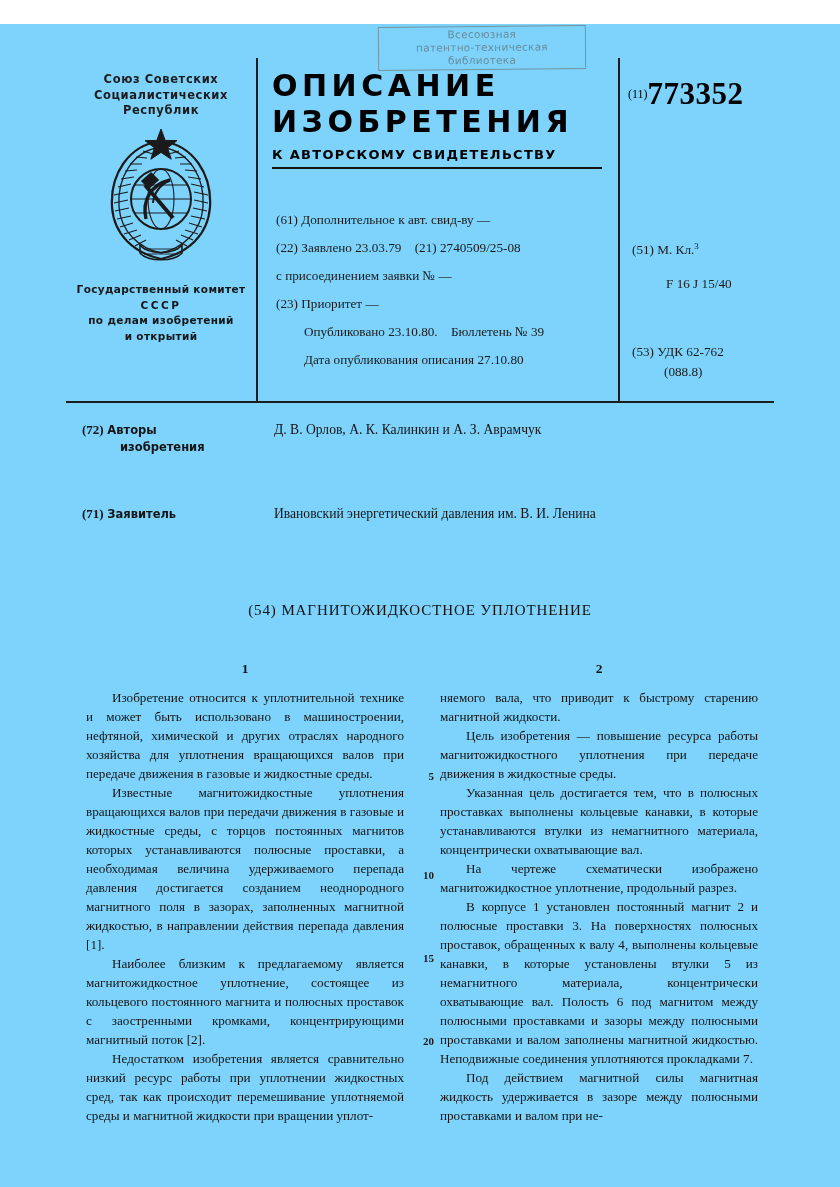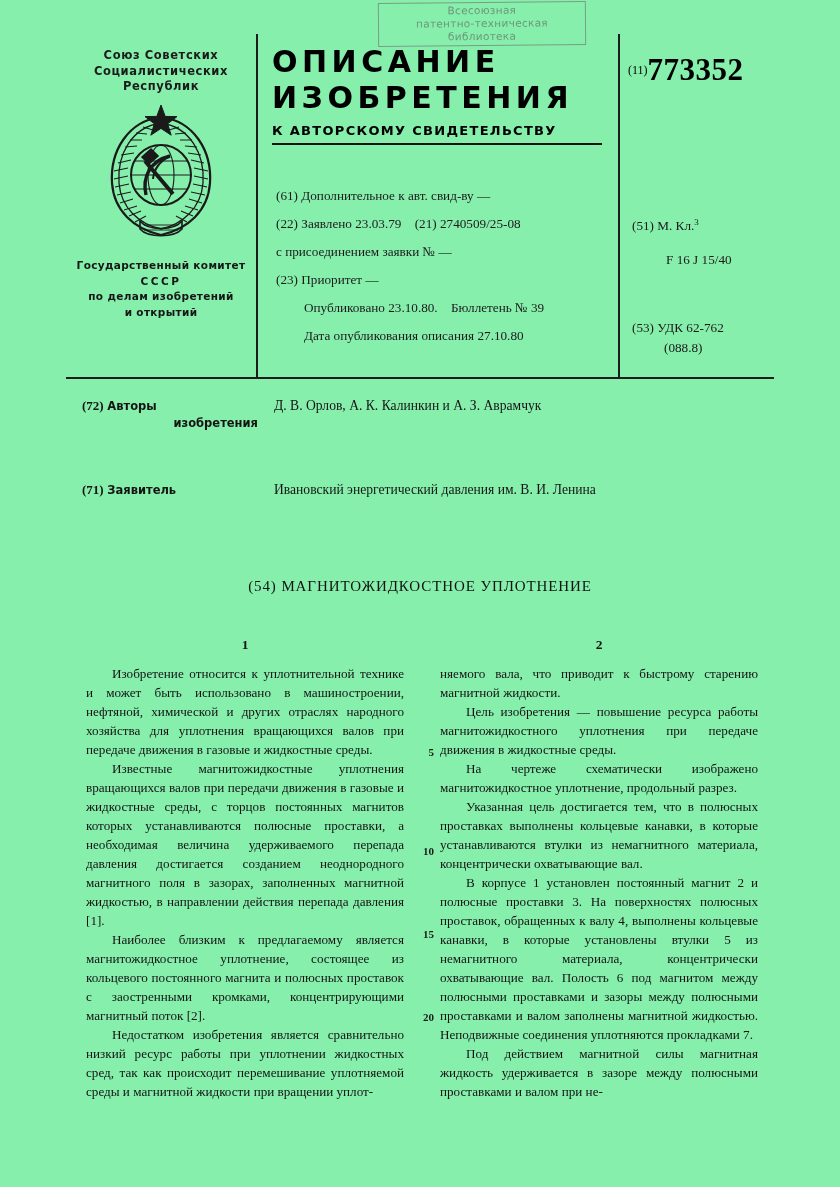--- a/index.html
+++ b/index.html
@@ -13,21 +13,22 @@
     height: 1187px;
     position: relative;
     font-family: "Liberation Serif", "DejaVu Serif", serif;
     color: #141414;
     overflow: hidden;
   }
 
   .page {
     position: absolute;
     inset: 0;
-    background: #86efac;
+    background: #7dd3fc;
+    margin-top: 24px;
   }
 
   
   .stamp {
     position: absolute;
     left: 378px;
     top: 2px;
     width: 208px;
     height: 44px;
     border: 1.5px solid #6e6e6e;
@@ -194,21 +195,21 @@
     width: 176px;
     font-family: "DejaVu Sans", sans-serif;
     font-size: 11.5px;
     line-height: 16.5px;
   }
   .field .tag .num {
     font-family: "Liberation Serif", serif;
     font-weight: bold;
     font-size: 13px;
   }
-  .field .tag b { font-weight: bold; text-align: right; }
+  .field .tag b { font-weight: bold; }
   .field .tag .sub { display: block; padding-left: 38px; }
   .field .val {
     position: absolute;
     left: 192px; top: 0;
     white-space: nowrap;
     font-size: 13.6px;
   }
   #authors   { left: 82px; top: 398px; width: 640px; height: 40px; }
   #applicant { left: 82px; top: 482px; width: 640px; height: 24px; }
 
@@ -399,22 +400,22 @@
   <div class="col left">
     <p>Изобретение относится к уплотнительной технике и может быть использовано в машиностроении, нефтяной, химической и других отраслях народного хозяйства для уплотнения вращающихся валов при передаче движения в газовые и жидкостные среды.</p>
     <p>Известные магнитожидкостные уплотнения вращающихся валов при передачи движения в газовые и жидкостные среды, с торцов постоянных магнитов которых устанавливаются полюсные проставки, а необходимая величина удерживаемого перепада давления достигается созданием неоднородного магнитного поля в зазорах, заполненных магнитной жидкостью, в направлении действия перепада давления [1].</p>
     <p>Наиболее близким к предлагаемому является магнитожидкостное уплотнение, состоящее из кольцевого постоянного магнита и полюсных проставок с заостренными кромками, концентрирующими магнитный поток [2].</p>
     <p>Недостатком изобретения является сравнительно низкий ресурс работы при уплотнении жидкостных сред, так как происходит перемешивание уплотняемой среды и магнитной жидкости при вращении уплот-</p>
   </div>
 
   <div class="col right">
     <p class="cont">няемого вала, что приводит к быстрому старению магнитной жидкости.</p>
     <p>Цель изобретения — повышение ресурса работы магнитожидкостного уплотнения при передаче движения в жидкостные среды.</p>
+    <p>Указанная цель достигается тем, что в полюсных проставках выполнены кольцевые канавки, в которые устанавливаются втулки из немагнитного материала, концентрически охватывающие вал.</p>
     <p>На чертеже схематически изображено магнитожидкостное уплотнение, продольный разрез.</p>
-    <p>Указанная цель достигается тем, что в полюсных проставках выполнены кольцевые канавки, в которые устанавливаются втулки из немагнитного материала, концентрически охватывающие вал.</p>
     <p>В корпусе 1 установлен постоянный магнит 2 и полюсные проставки 3. На поверхностях полюсных проставок, обращенных к валу 4, выполнены кольцевые канавки, в которые установлены втулки 5 из немагнитного материала, концентрически охватывающие вал. Полость 6 под магнитом между полюсными проставками и зазоры между полюсными проставками и валом заполнены магнитной жидкостью. Неподвижные соединения уплотняются прокладками 7.</p>
     <p>Под действием магнитной силы магнитная жидкость удерживается в зазоре между полюсными проставками и валом при не-</p>
   </div>
 
   <div class="lineno" style="top:746px">5</div>
   <div class="lineno" style="top:845px">10</div>
   <div class="lineno" style="top:928px">15</div>
   <div class="lineno" style="top:1011px">20</div>
 
 </div>

